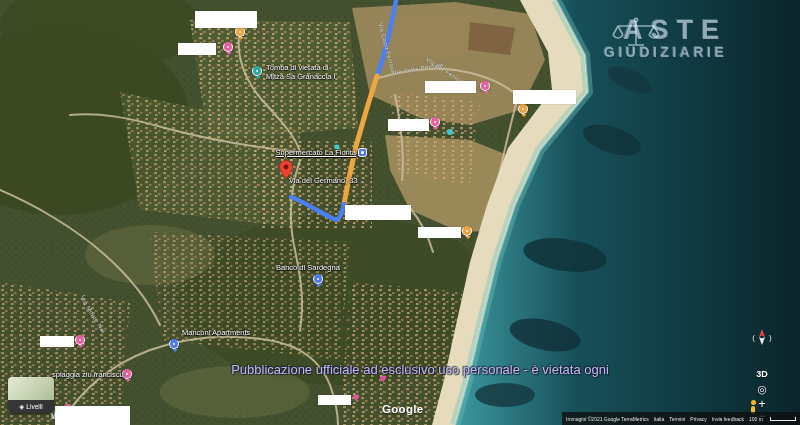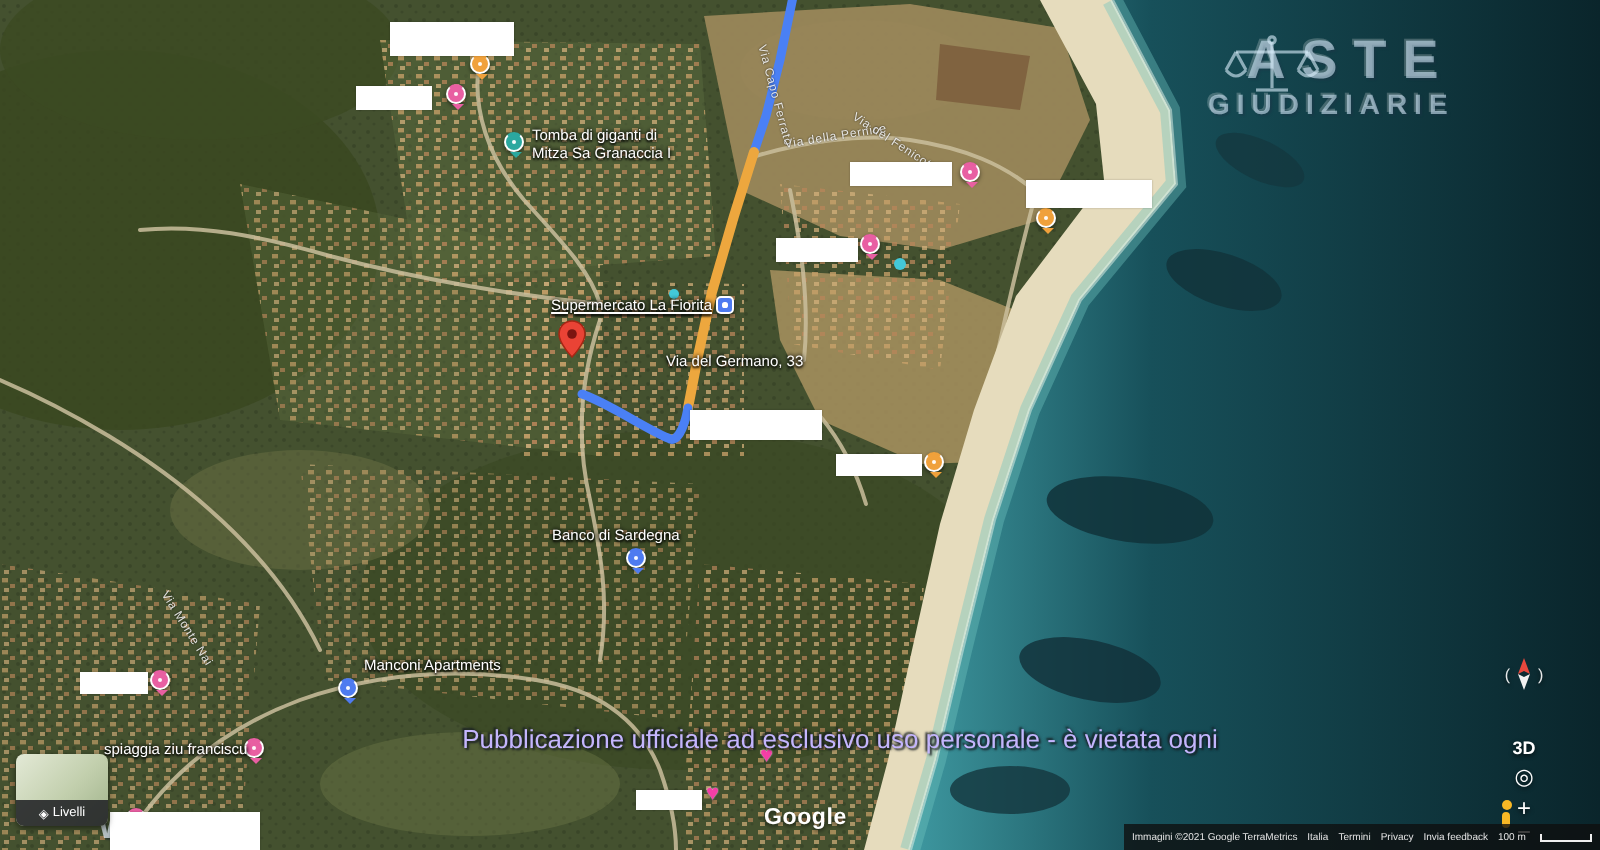--- a/index.html
+++ b/index.html
@@ -201,25 +201,25 @@
 
   <svg style="position:absolute;left:279px;top:160px;z-index:3;" width="14" height="19">
     <path d="M7,0.5 C10.6,0.5 13.5,3.4 13.5,7 C13.5,11.8 7,18.5 7,18.5 C7,18.5 0.5,11.8 0.5,7 C0.5,3.4 3.4,0.5 7,0.5 Z" fill="#ea4335" stroke="#a52714" stroke-width="0.8"></path>
     <circle cx="7" cy="7" r="2.4" fill="#7b1511"></circle>
   </svg>
 
   <span class="heart" style="left:380px;top:373px;">♥</span>
   <span class="heart" style="left:353px;top:392px;">♥</span>
 
   <div class="maplabel" style="left:266px;top:63px;">
-    <div>Tomba di giganti di</div>
+    <div>Tomba di vietata di</div>
     <div>Mitza Sa Granaccia I</div>
   </div>
   <div class="maplabel" style="left:272px;top:148px;width:84px;text-align:right;text-decoration:underline;">Supermercato La Fiorita</div>
-  <div class="maplabel" style="left:289px;top:176px;margin-left:44px;">Via del Germano, 33</div>
+  <div class="maplabel" style="left:289px;top:176px;">Via del Germano, 33</div>
   <div class="maplabel" style="left:276px;top:263px;">Banco di Sardegna</div>
   <div class="maplabel" style="left:182px;top:328px;">Manconi Apartments</div>
   <div class="maplabel" style="left:52px;top:370px;">spiaggia ziu franciscu</div>
 
   <div class="redact" style="left:195px;top:11px;width:62px;height:17px;"></div>
   <div class="redact" style="left:178px;top:43px;width:38px;height:12px;"></div>
   <div class="redact" style="left:425px;top:81px;width:51px;height:12px;"></div>
   <div class="redact" style="left:513px;top:90px;width:63px;height:14px;"></div>
   <div class="redact" style="left:388px;top:119px;width:41px;height:12px;"></div>
   <div class="redact" style="left:345px;top:205px;width:66px;height:15px;"></div>

